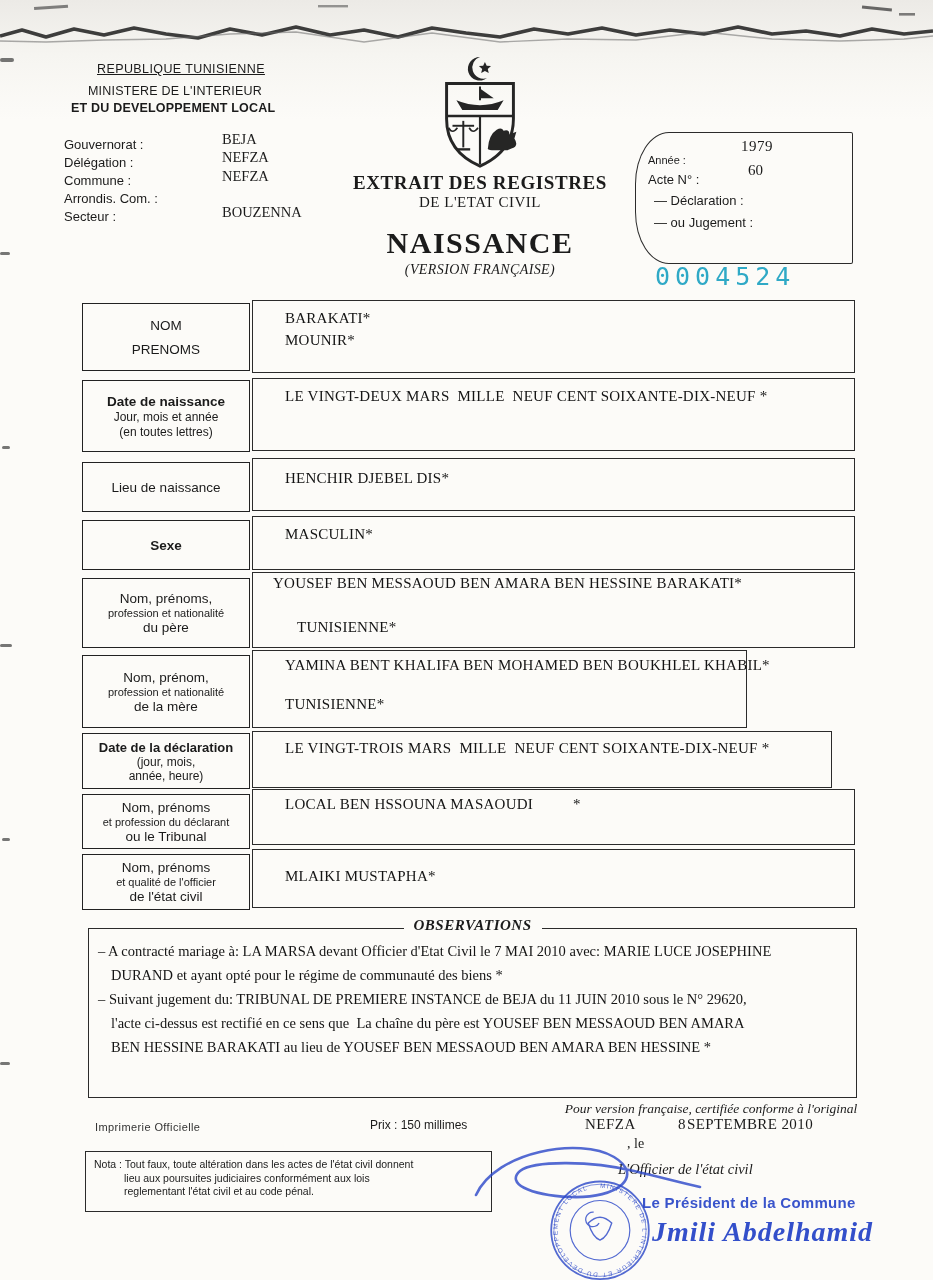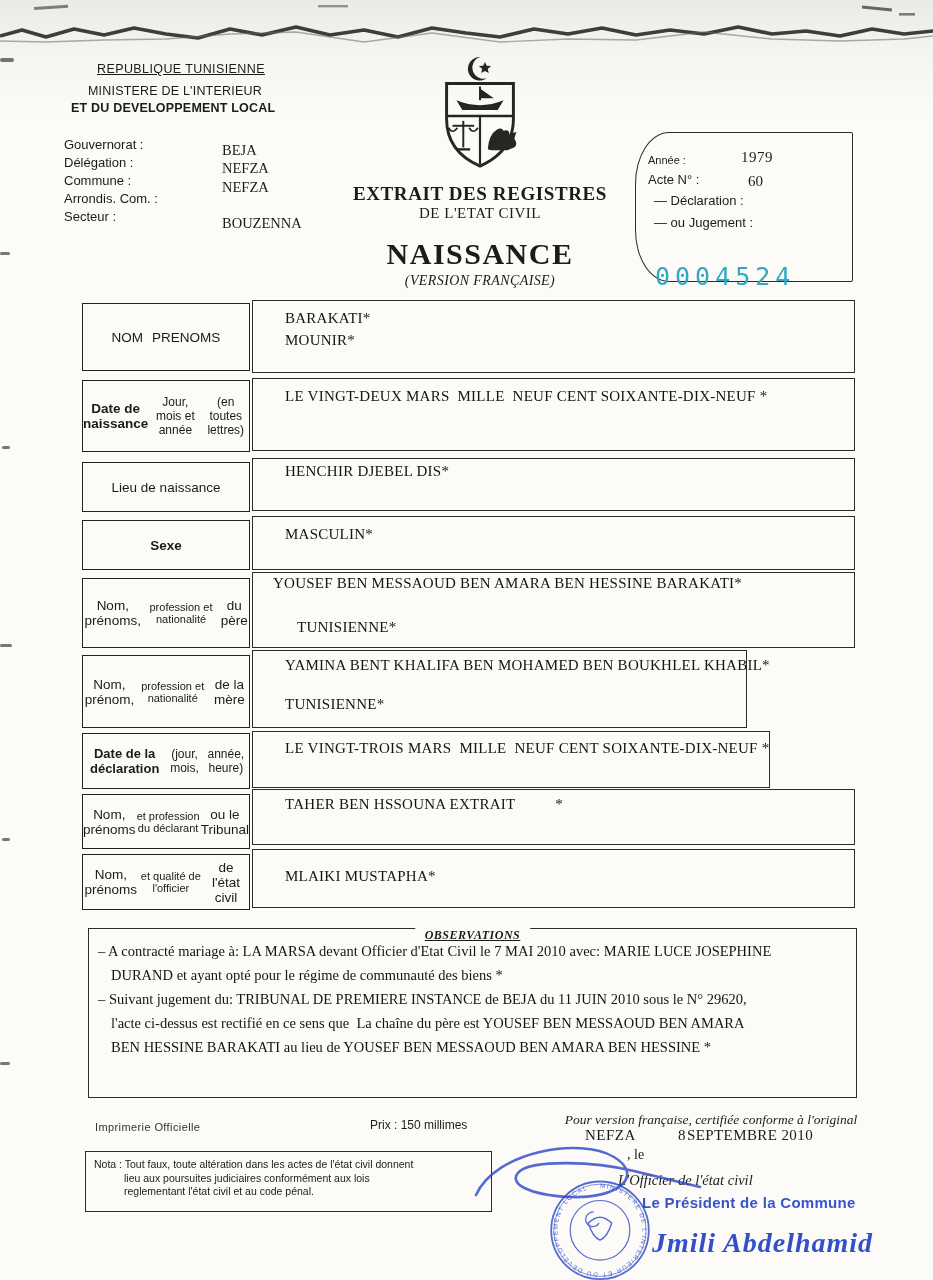--- a/index.html
+++ b/index.html
@@ -4,25 +4,25 @@
 <style>
   * { margin:0; padding:0; box-sizing:border-box; }
   html,body { background:#8f8f8f; }
   .page {
     position:relative; width:933px; height:1280px; margin:0 auto;
     background:linear-gradient(180deg,#eceae6 0px,#f6f5f1 55px,#fcfbf8 120px,#fcfbf8 100%);
     overflow:hidden; color:#1b1b1b;
     font-family:"Liberation Sans", sans-serif;
   }
   .abs { position:absolute; }
-  .serif { font-family:"Liberation Serif", serif;margin-top:11px; }
+  .serif { font-family:"Liberation Serif", serif; }
   .mono  { font-family:"DejaVu Sans Mono", monospace; }
   .box   { border:1.6px solid #2b2b2b; }
   .label-box {
-    border:1.8px solid #222; display:flex; flex-direction:row;
+    border:1.8px solid #222; display:flex; flex-direction:column;
     align-items:center; justify-content:center; text-align:center;
     background:transparent;
   }
   .value-box { border:1.6px solid #2b2b2b; padding-left:32px; }
   .value {
     font-family:"Liberation Serif", serif; font-size:15px; color:#141414;
     letter-spacing:.25px; white-space:pre;
   }
   .lbl-strong { font-weight:bold; font-size:13.5px; }
   .lbl-main   { font-size:13.5px; }
@@ -86,21 +86,21 @@
       <line x1="24" y1="95" x2="38" y2="95" stroke-width="2.4"></line>
       <path d="M56 94 q1 -14 9 -19 q5 -3 7 1 q6 -2 6 4 l7 -3 -2 7 q5 8 -3 10 l-4 2 h-16 q-5 -1 -4 -2 z" stroke="none"></path>
     </g>
   </svg>
 
   <div class="abs serif" style="left:300px;top:172px;width:360px;text-align:center;font-size:19px;font-weight:bold;letter-spacing:.6px">EXTRAIT DES REGISTRES</div>
   <div class="abs serif" style="left:300px;top:194px;width:360px;text-align:center;font-size:15px;letter-spacing:.5px">DE L'ETAT CIVIL</div>
   <div class="abs serif" style="left:300px;top:226px;width:360px;text-align:center;font-size:30px;font-weight:bold;letter-spacing:1.5px">NAISSANCE</div>
   <div class="abs serif" style="left:300px;top:262px;width:360px;text-align:center;font-size:14px;font-style:italic;letter-spacing:.4px">(VERSION FRANÇAISE)</div>
 
-  <div class="abs" style="left:635px;top:132px;width:218px;height:150px;border:1.7px solid #2b2b2b;border-radius:34px 2px 2px 34px / 52px 2px 2px 52px">
+  <div class="abs" style="left:635px;top:132px;width:218px;height:132px;border:1.7px solid #2b2b2b;border-radius:34px 2px 2px 34px / 52px 2px 2px 52px">
     <div class="abs serif" style="left:105px;top:5px;font-size:15px;letter-spacing:.5px">1979</div>
     <div class="abs" style="left:12px;top:21px;font-size:11px">Année :</div>
     <div class="abs" style="left:12px;top:39px;font-size:13px">Acte N° :</div>
     <div class="abs serif" style="left:112px;top:29px;font-size:15px">60</div>
     <div class="abs" style="left:18px;top:60px;font-size:13px">— Déclaration :</div>
     <div class="abs" style="left:18px;top:82px;font-size:13px">— ou Jugement :</div>
   </div>
 
   <div class="abs mono" style="left:655px;top:262px;font-size:25px;letter-spacing:5px;color:#2fa9c6;font-weight:normal">0004524</div>
 
@@ -118,21 +118,21 @@
     <div class="lbl-sub">Jour, mois et année</div>
     <div class="lbl-sub">(en toutes lettres)</div>
   </div>
   <div class="value-box abs" style="left:252px;top:378px;width:603px;height:73px;padding-top:9px">
     <div class="value">LE VINGT-DEUX MARS  MILLE  NEUF CENT SOIXANTE-DIX-NEUF *</div>
   </div>
 
   <div class="label-box abs" style="left:82px;top:462px;width:168px;height:50px">
     <div class="lbl-main">Lieu de naissance</div>
   </div>
-  <div class="value-box abs" style="left:252px;top:458px;width:603px;height:53px;padding-top:4px">
+  <div class="value-box abs" style="left:252px;top:458px;width:603px;height:53px;padding-top:11px">
     <div class="value">HENCHIR DJEBEL DIS*</div>
   </div>
 
   <div class="label-box abs" style="left:82px;top:520px;width:168px;height:50px">
     <div class="lbl-strong">Sexe</div>
   </div>
   <div class="value-box abs" style="left:252px;top:516px;width:603px;height:54px;padding-top:9px">
     <div class="value">MASCULIN*</div>
   </div>
 
@@ -154,44 +154,44 @@
   <div class="value-box abs" style="left:252px;top:650px;width:495px;height:78px;padding-top:6px">
     <div class="value">YAMINA BENT KHALIFA BEN MOHAMED BEN BOUKHLEL KHABIL*</div>
     <div class="value" style="margin-top:22px">TUNISIENNE*</div>
   </div>
 
   <div class="label-box abs" style="left:82px;top:733px;width:168px;height:56px;gap:0px">
     <div class="lbl-strong" style="font-size:13px">Date de la déclaration</div>
     <div class="lbl-sub">(jour, mois,</div>
     <div class="lbl-sub">année, heure)</div>
   </div>
-  <div class="value-box abs" style="left:252px;top:731px;width:518px;height:57px;padding-top:8px">
+  <div class="value-box abs" style="left:252px;top:731px;width:580px;height:57px;padding-top:8px">
     <div class="value">LE VINGT-TROIS MARS  MILLE  NEUF CENT SOIXANTE-DIX-NEUF *</div>
   </div>
 
   <div class="label-box abs" style="left:82px;top:794px;width:168px;height:55px;gap:1px">
     <div class="lbl-main">Nom, prénoms</div>
     <div class="lbl-small">et profession du déclarant</div>
     <div class="lbl-main">ou le Tribunal</div>
   </div>
   <div class="value-box abs" style="left:252px;top:789px;width:603px;height:56px;padding-top:6px">
-    <div class="value">TAHER BEN HSSOUNA EXTRAIT          *</div>
+    <div class="value">LOCAL BEN HSSOUNA MASAOUDI          *</div>
   </div>
 
   <div class="label-box abs" style="left:82px;top:854px;width:168px;height:56px;gap:1px">
     <div class="lbl-main">Nom, prénoms</div>
     <div class="lbl-small">et qualité de l'officier</div>
     <div class="lbl-main">de l'état civil</div>
   </div>
   <div class="value-box abs" style="left:252px;top:849px;width:603px;height:59px;padding-top:18px">
     <div class="value">MLAIKI MUSTAPHA*</div>
   </div>
 
   <div class="abs box" style="left:88px;top:928px;width:769px;height:170px;padding:10px 8px 0 9px">
-    <div class="abs serif" style="top:-12px;left:50%;transform:translateX(-50%);background:#fcfbf8;padding:0 10px;font-size:12px;font-weight:bold;font-style:italic;text-decoration:underline;letter-spacing:.5px">OBSERVATIONS</div>
+    <div class="abs serif" style="top:-12px;left:50%;transform:translateX(-50%);background:#fcfbf8;padding:0 10px;font-size:15px;font-weight:bold;font-style:italic;letter-spacing:.5px">OBSERVATIONS</div>
     <div class="obs-line">– A contracté mariage à: LA MARSA devant Officier d'Etat Civil le 7 MAI 2010 avec: MARIE LUCE JOSEPHINE</div>
     <div class="obs-line obs-indent">DURAND et ayant opté pour le régime de communauté des biens *</div>
     <div class="obs-line">– Suivant jugement du: TRIBUNAL DE PREMIERE INSTANCE de BEJA du 11 JUIN 2010 sous le N° 29620,</div>
     <div class="obs-line obs-indent">l'acte ci-dessus est rectifié en ce sens que  La chaîne du père est YOUSEF BEN MESSAOUD BEN AMARA</div>
     <div class="obs-line obs-indent">BEN HESSINE BARAKATI au lieu de YOUSEF BEN MESSAOUD BEN AMARA BEN HESSINE *</div>
   </div>
 
   <div class="abs serif" style="left:550px;top:1101px;width:322px;text-align:center;font-size:13.5px;font-style:italic">Pour version française, certifiée conforme à l'original</div>
 
   <div class="abs" style="left:95px;top:1121px;font-size:11px;letter-spacing:.4px;color:#333">Imprimerie Officielle</div>

